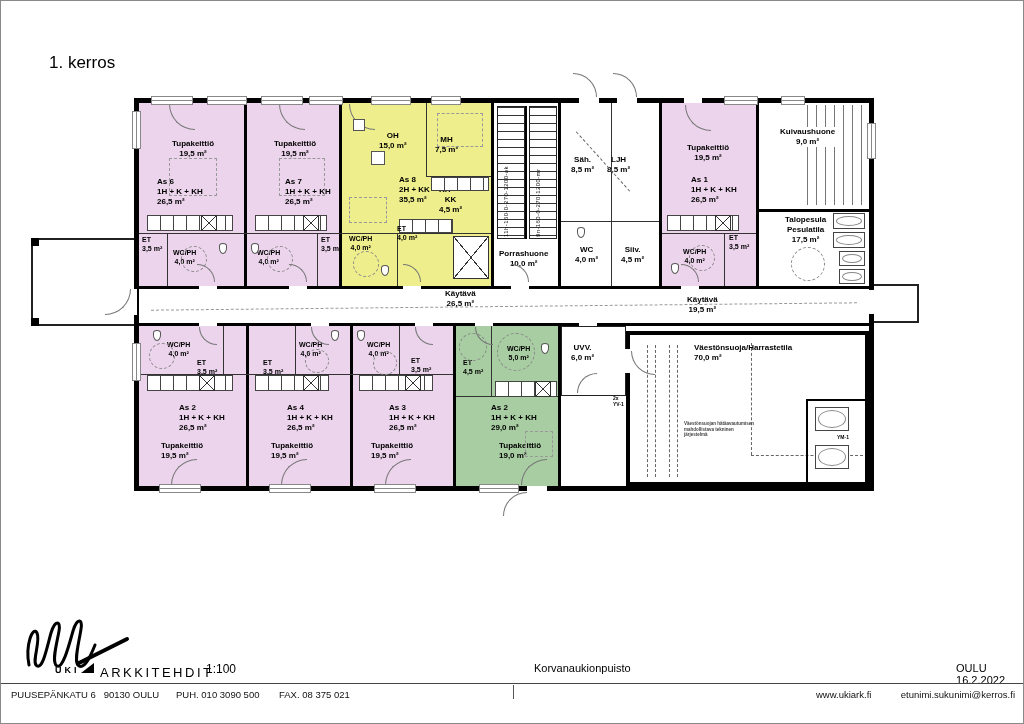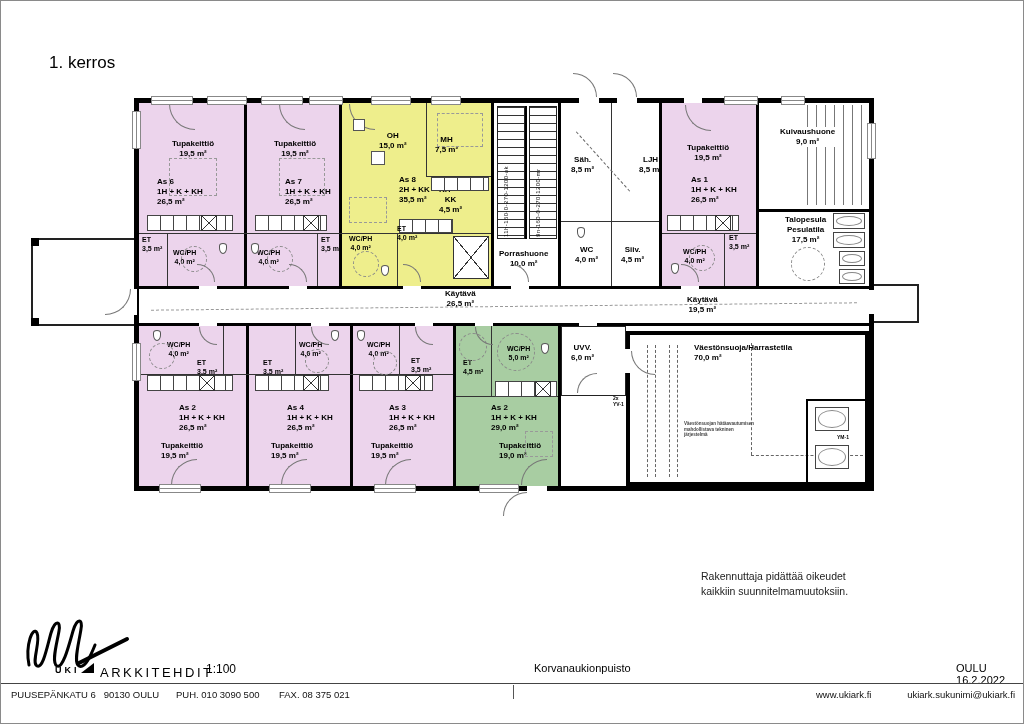--- a/index.html
+++ b/index.html
@@ -201,21 +201,21 @@
     <div class="lbl tc" style="left:360px;top:146px">
       <div>Porrashuone</div>
       <div>10,0 m²</div>
     </div>
     <div class="arc r180" style="left:372px;top:161px;width:18px;height:18px"></div>
 
     <div class="lbl tc" style="left:432px;top:52px">
       <div>Säh.</div>
       <div>8,5 m²</div>
     </div>
-    <div class="lbl tc" style="left:500px;top:52px">
+    <div class="lbl tc" style="left:468px;top:52px">
       <div>LJH</div>
       <div>8,5 m²</div>
     </div>
     <div class="hdash" style="left:424px;top:58px;width:80px;transform:rotate(48deg)"></div>
     <div class="lbl tc" style="left:436px;top:142px">
       <div>WC</div>
       <div>4,0 m²</div>
     </div>
     <div class="pot" style="left:438px;top:124px"></div>
     <div class="lbl tc" style="left:482px;top:142px">
@@ -446,24 +446,20 @@
   <div class="gap" style="left:129px;top:288px;width:7px;height:26px"></div>
   <div class="arc r270" style="left:104px;top:288px;width:26px;height:26px"></div>
 
   <div class="abs" style="left:873px;top:283px;width:45px;height:39px;border:2px solid #222;border-left:none;box-sizing:border-box"></div>
   <div class="gap" style="left:866px;top:289px;width:8px;height:24px"></div>
 
   <div class="arc r180" style="left:572px;top:72px;width:24px;height:24px"></div>
   <div class="arc r180" style="left:612px;top:72px;width:24px;height:24px"></div>
   <div class="arc r90" style="left:502px;top:491px;width:24px;height:24px"></div>
 
-  <div class="abs" style="left:700px;top:568px;font-size:10.5px;line-height:1.45;color:#222">
-    <div>Rakennuttaja pidättää oikeudet</div>
-    <div>kaikkiin suunnitelmamuutoksiin.</div>
-  </div>
 
   <div class="abs" style="left:20px;top:612px;width:120px;height:66px">
     <svg width="120" height="66" viewBox="0 0 120 66">
       <path d="M8,52 C4,32 12,12 16,20 C20,28 10,50 16,53 C22,56 26,34 30,20 C34,6 40,8 38,18 C36,30 30,50 36,53 C42,56 48,32 52,18 C56,4 62,6 60,16 C58,30 52,50 58,53 C64,56 70,42 74,32" stroke="#000" stroke-width="3" fill="none" stroke-linecap="round"></path>
       <path d="M58,50 L106,26" stroke="#000" stroke-width="4" stroke-linecap="round"></path>
     </svg>
   </div>
   <div class="abs" style="left:54px;top:664px;font-size:9px;font-weight:bold;letter-spacing:3px">UKI</div>
   <div class="tri" style="left:80px;top:662px"></div>
   <div class="abs" style="left:99px;top:664px;font-size:13px;letter-spacing:2.5px">ARKKITEHDIT</div>
@@ -472,15 +468,15 @@
   <div class="abs" style="left:533px;top:661px;font-size:11px">Korvanaukionpuisto</div>
   <div class="abs" style="left:1004px;top:661px;font-size:11px;transform:translateX(-100%)">OULU 16.2.2022</div>
 
   <div id="tb-rule"></div>
   <div class="abs" style="left:512px;top:684px;width:1px;height:14px;background:#555"></div>
 
   <div class="tbtxt" style="left:10px;top:688px">PUUSEPÄNKATU 6   90130 OULU</div>
   <div class="tbtxt" style="left:175px;top:688px">PUH. 010 3090 500</div>
   <div class="tbtxt" style="left:278px;top:688px">FAX. 08 375 021</div>
   <div class="tbtxt" style="left:815px;top:688px">www.ukiark.fi</div>
-  <div class="tbtxt" style="left:1014px;top:688px;transform:translateX(-100%)">ukiark.sukunimi@ukiark.fi</div>
+  <div class="tbtxt" style="left:1014px;top:688px;transform:translateX(-100%)">etunimi.sukunimi@kerros.fi</div>
 
 </div>
 
 </body></html>

